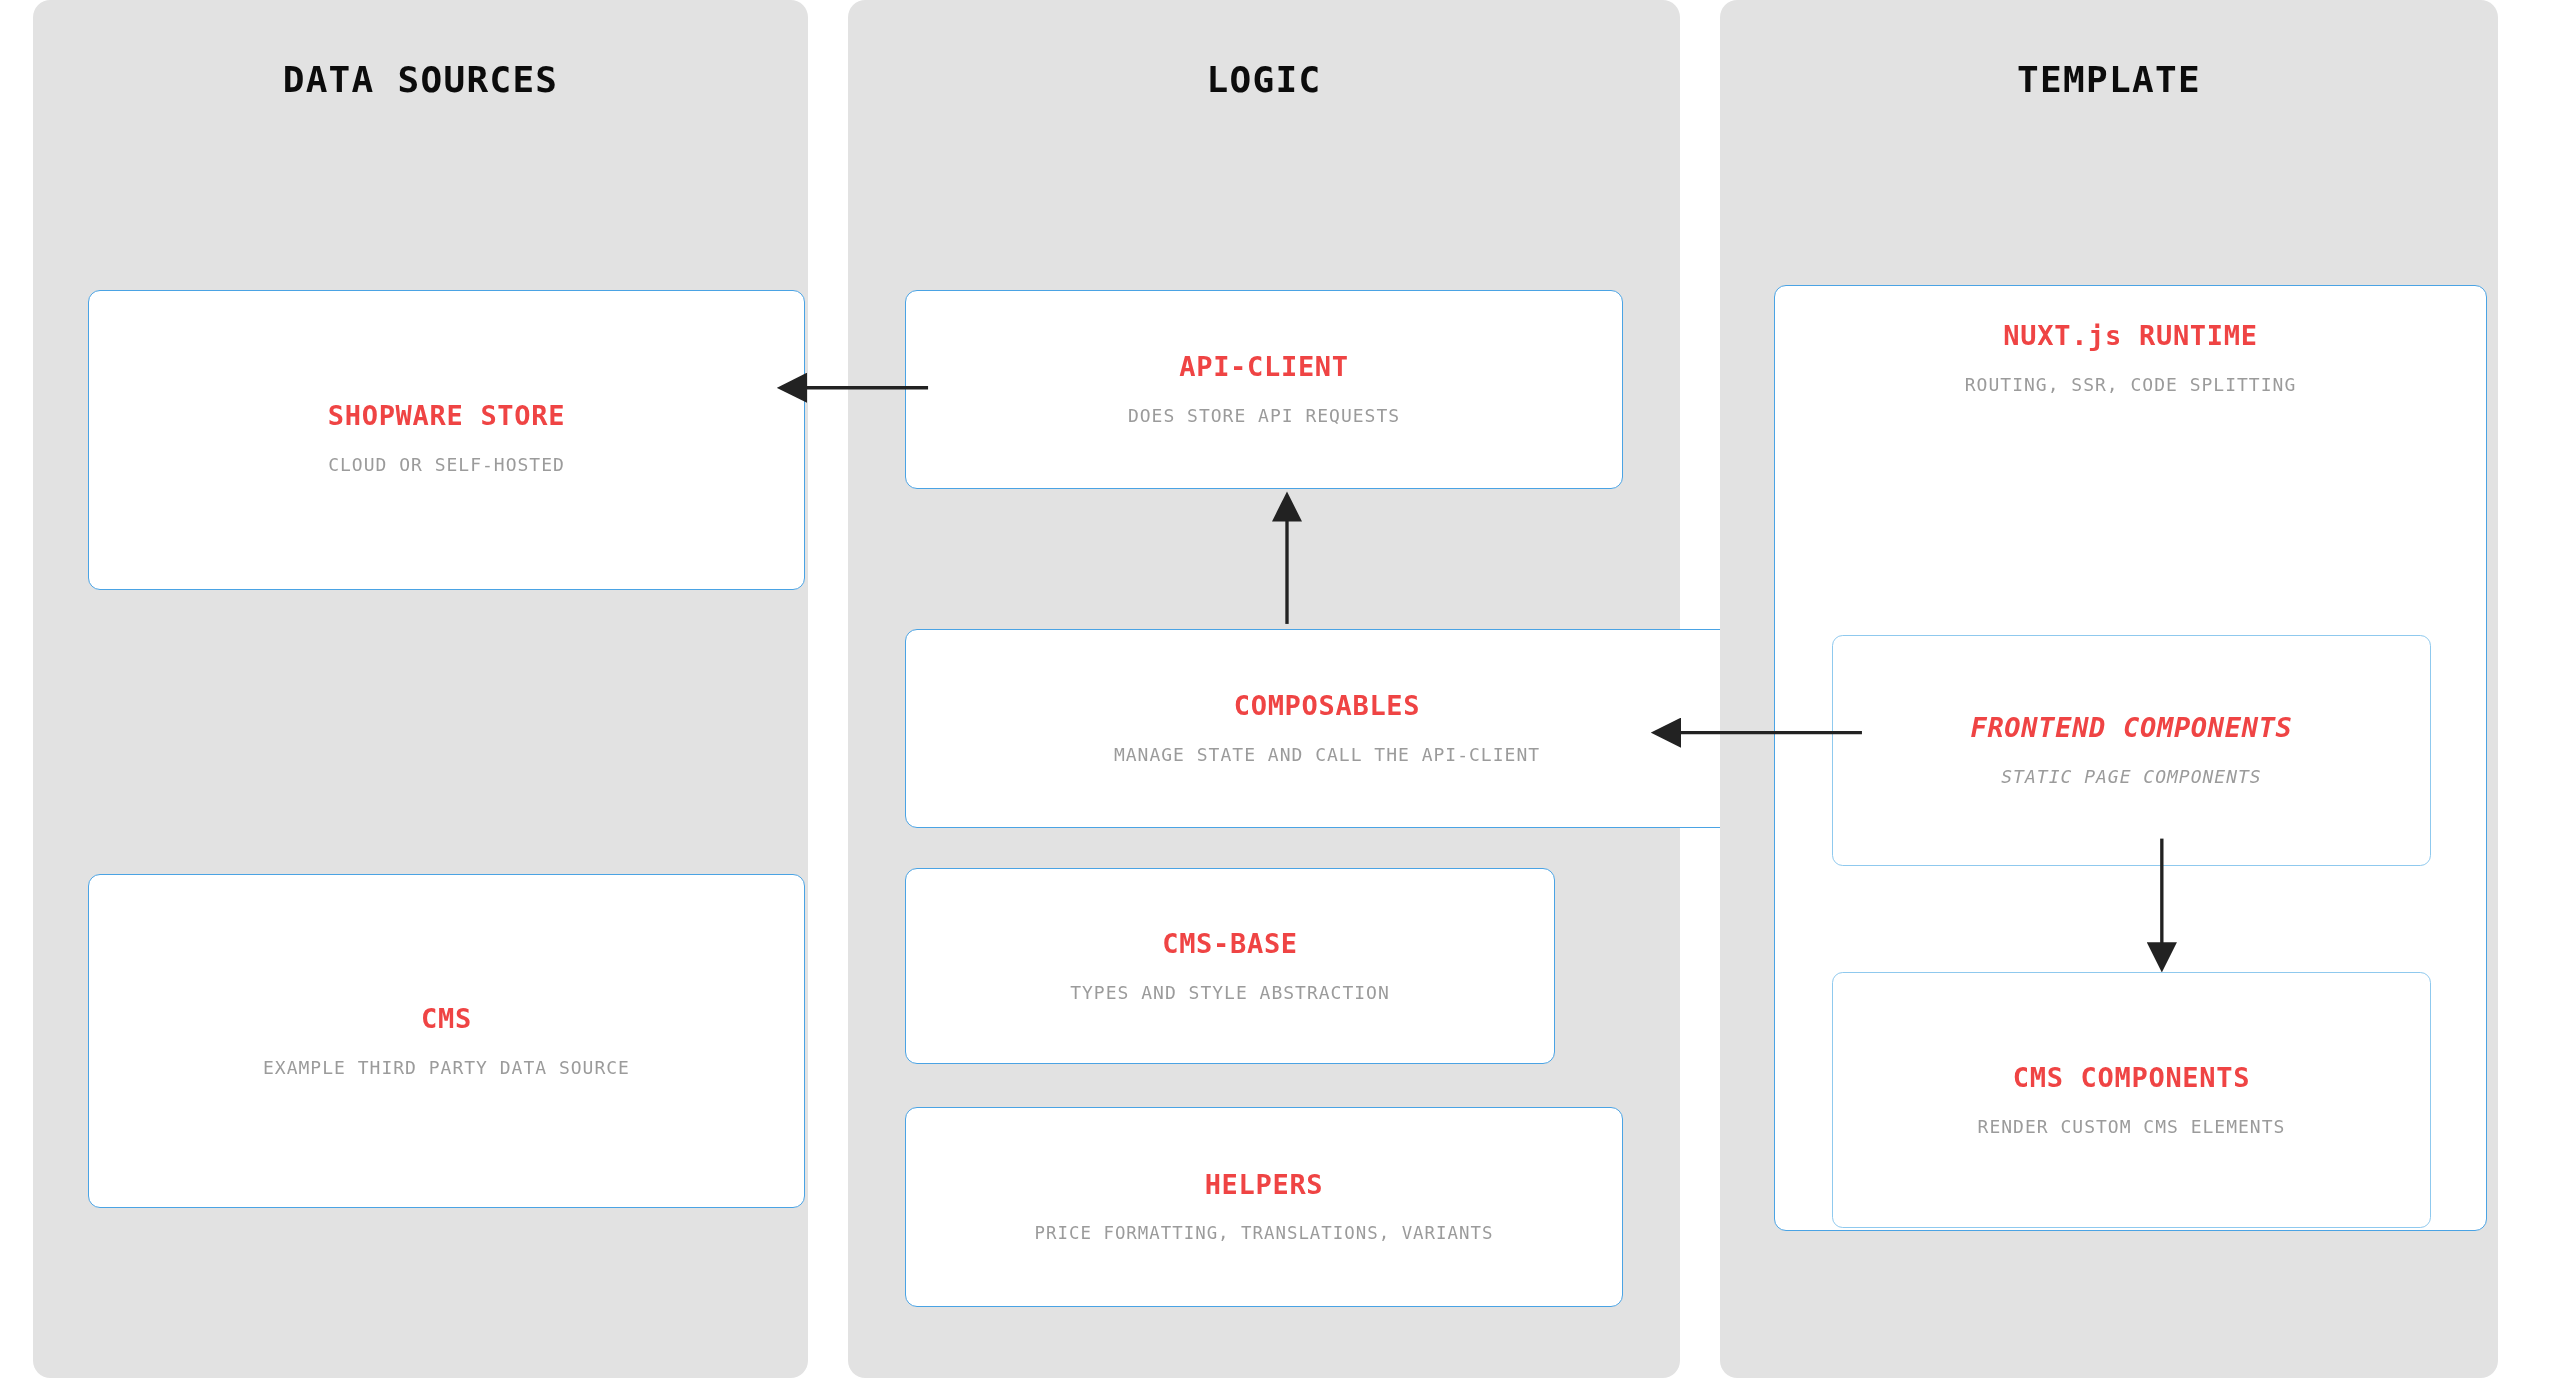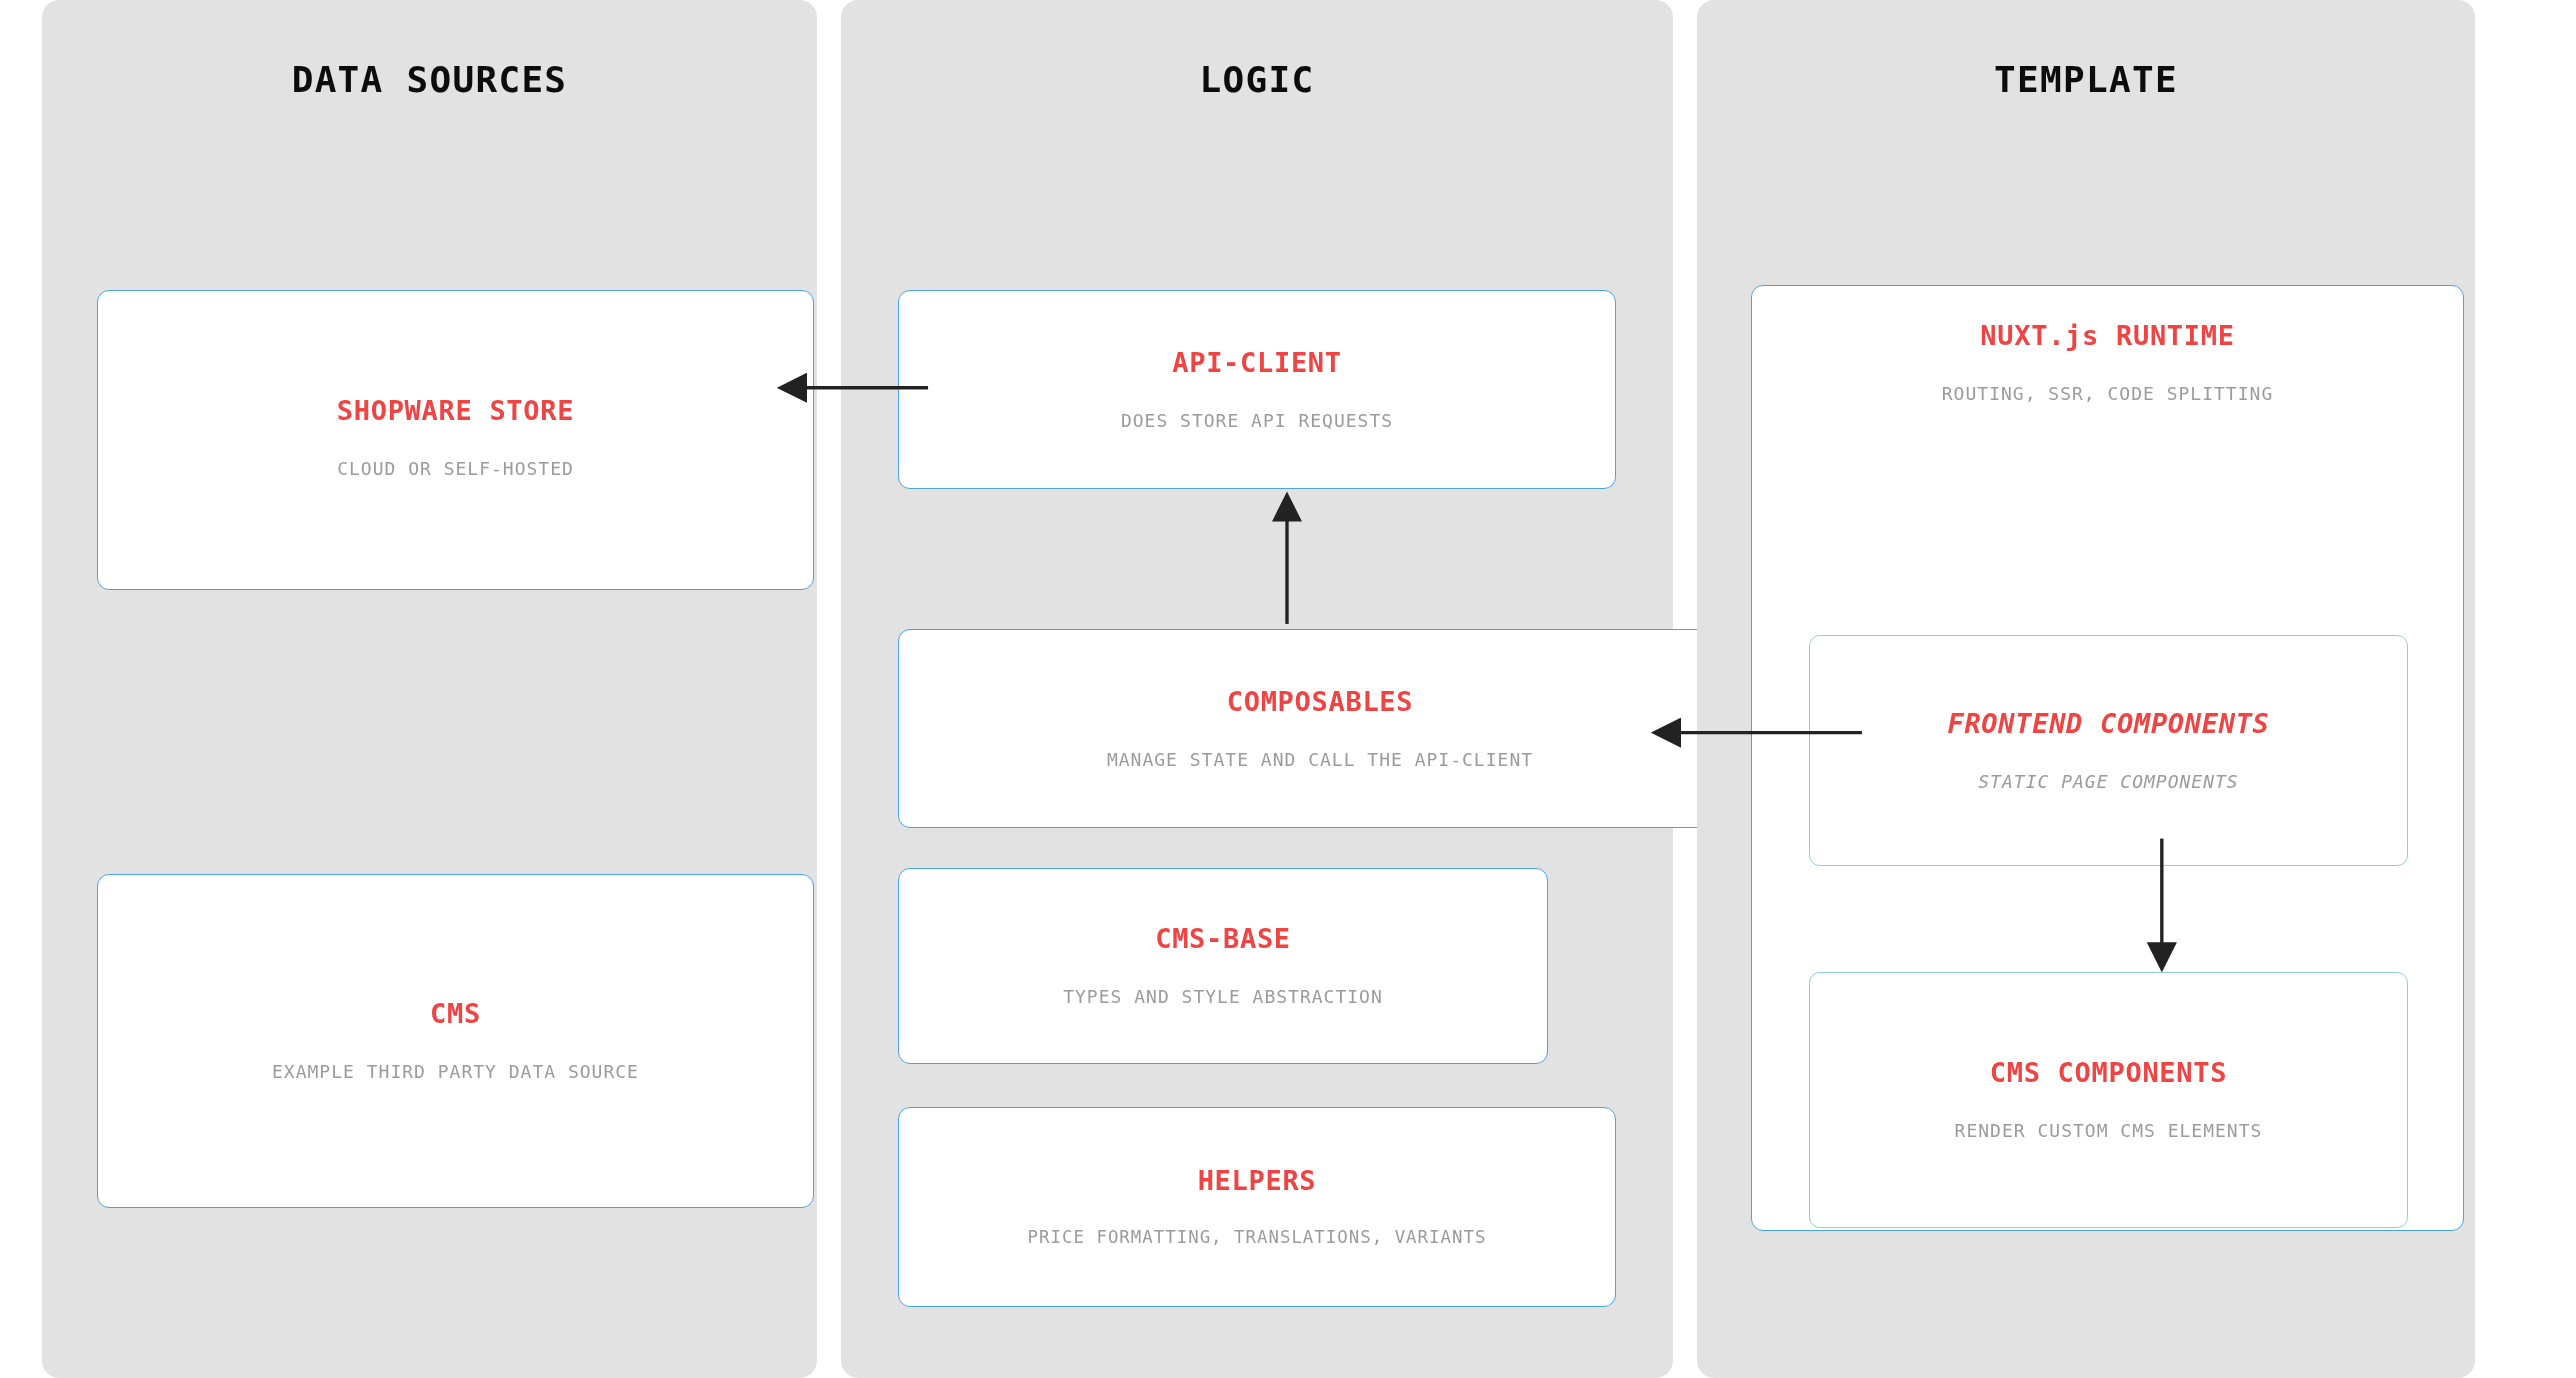--- a/index.html
+++ b/index.html
@@ -22,22 +22,22 @@
     padding: 0;
   }
 
   .columns {
     position: absolute;
     top: 0;
     left: 0;
     width: 2576px;
     height: 1378px;
     display: flex;
-    gap: 24px;
-    padding: 0 42px;
+    gap: 40px;
+    padding: 0 33px;
     box-sizing: border-box;
   }
 
   .column {
     position: relative;
     background: #e2e2e2;
     border-radius: 17.4px;
     box-sizing: border-box;
     padding: 0;
   }
@@ -71,21 +71,21 @@
   .node-title {
     font-size: 27px;
     font-weight: 700;
     color: #ef4444;
     letter-spacing: 0.7px;
     text-align: center;
     line-height: 1.1;
   }
 
   .node-sub {
-    margin-top: 32px;
+    margin-top: 23px;
     font-size: 18px;
     color: #9b9b9b;
     letter-spacing: 1px;
     text-align: center;
     line-height: 1.2;
     padding: 0 10.7px;
   }
 
   
   .n-shopware {

